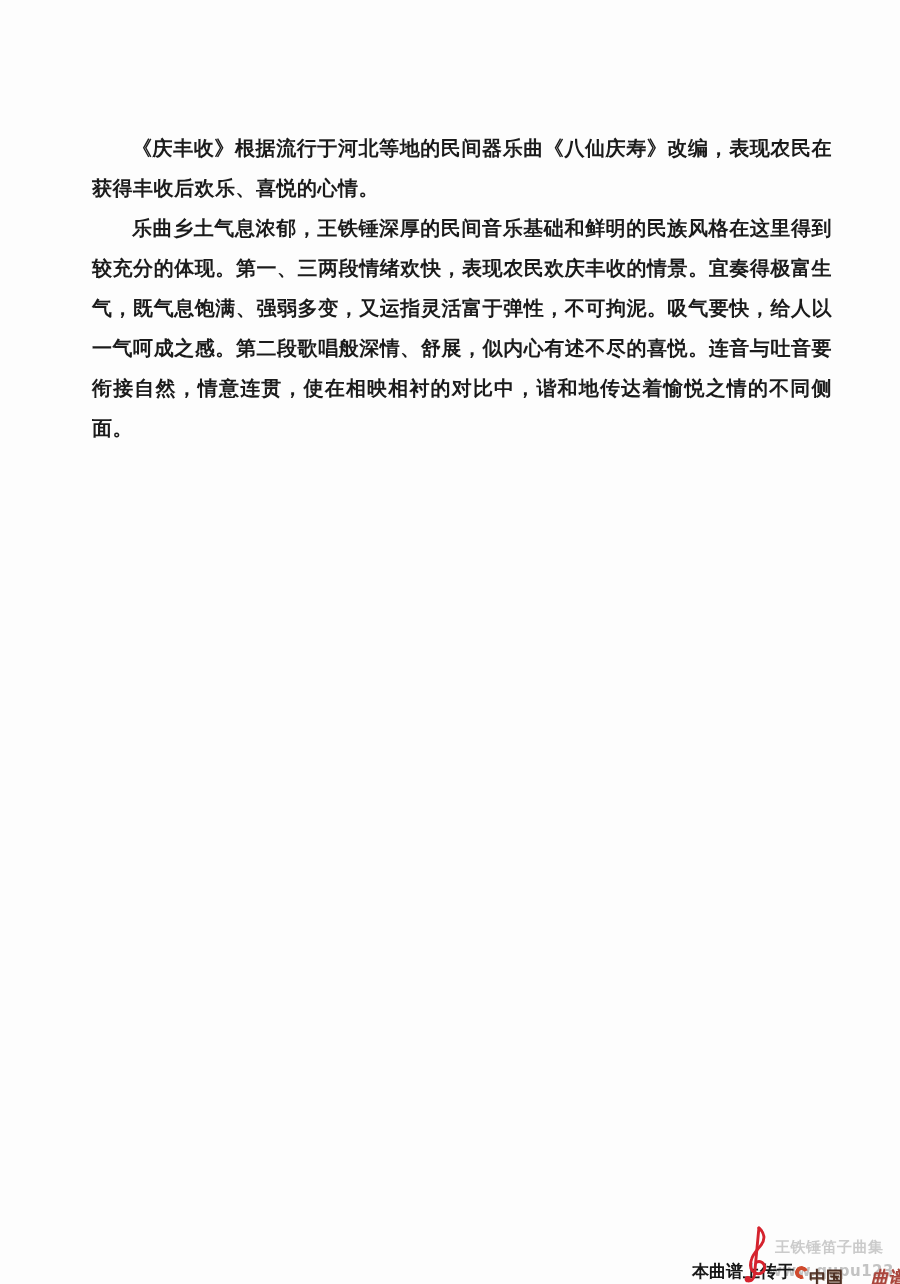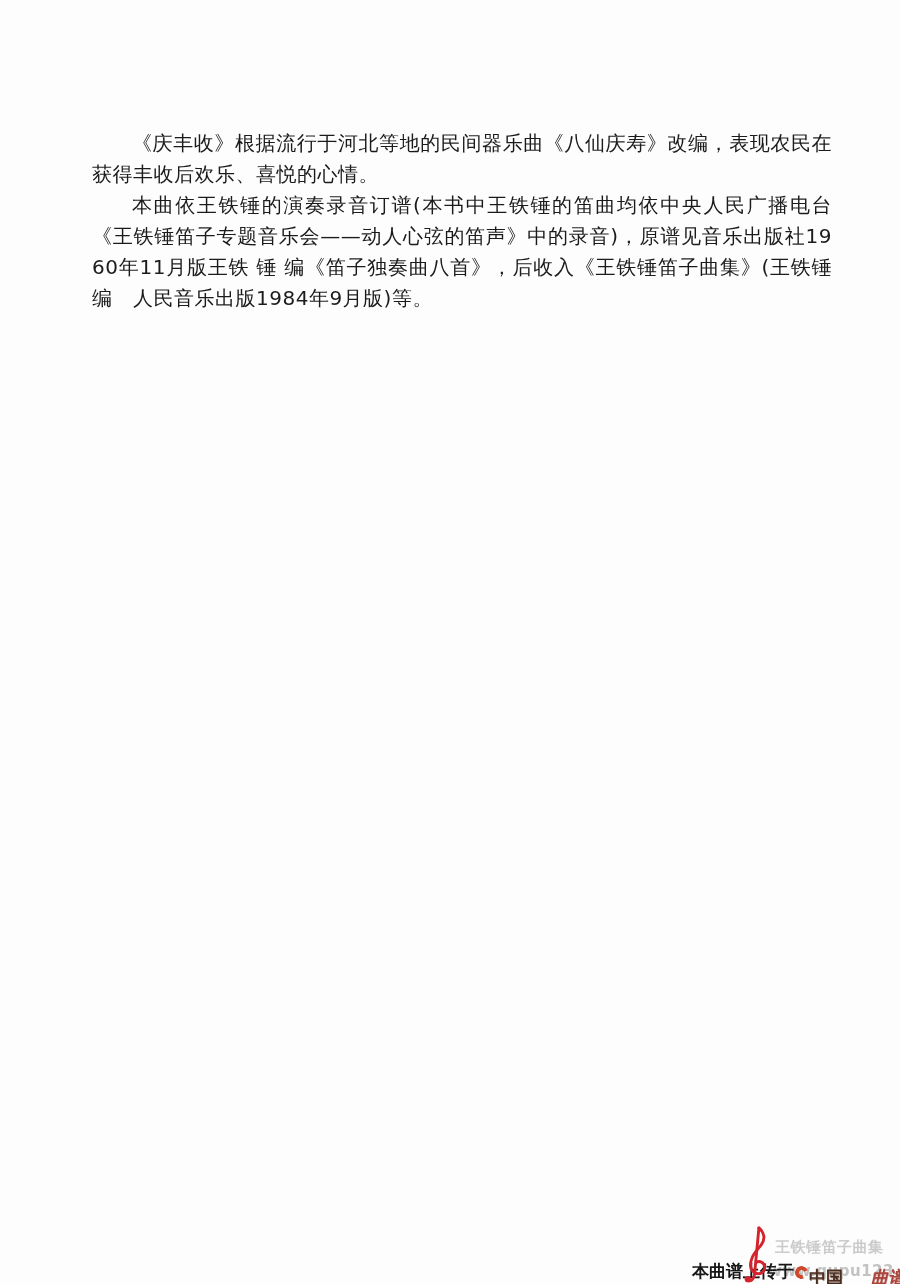--- a/index.html
+++ b/index.html
@@ -20,22 +20,22 @@
   .textblock {
     position: absolute;
     left: 92px;
     top: 128px;
     width: 740px;
     color: #1b1b1b;
   }
   .textblock p {
     margin: 0;
     font-size: 20px;
-    line-height: 31px;
-    font-weight: 400;
+    line-height: 40px;
+    font-weight: 700;
     text-align: justify;
     text-indent: 2em;
     letter-spacing: 0.5px;
     word-break: break-all;
   }
   
   .wm-source {
     position: absolute;
     left: 775px;
     top: 1238px;
@@ -113,21 +113,21 @@
     z-index: 4;
   }
 </style>
 </head>
 <body>
 
 <div class="page">
 
   <div class="textblock">
     <p>《庆丰收》根据流行于河北等地的民间器乐曲《八仙庆寿》改编，表现农民在获得丰收后欢乐、喜悦的心情。</p>
-    <p>本曲依王铁锤的演奏录音订谱(本书中王铁锤的笛曲均依中央人民广播电台《王铁锤笛子专题音乐会——动人心弦的笛声》中的录音)，原谱见音乐出版社1960年11月版王铁 锤 编《笛子独奏曲八首》，后收入《王铁锤笛子曲集》(王铁锤编　人民音乐出版1984年9月版)等。</p>
+    <p>乐曲乡土气息浓郁，王铁锤深厚的民间音乐基础和鲜明的民族风格在这里得到较充分的体现。第一、三两段情绪欢快，表现农民欢庆丰收的情景。宜奏得极富生气，既气息饱满、强弱多变，又运指灵活富于弹性，不可拘泥。吸气要快，给人以一气呵成之感。第二段歌唱般深情、舒展，似内心有述不尽的喜悦。连音与吐音要衔接自然，情意连贯，使在相映相衬的对比中，谐和地传达着愉悦之情的不同侧面。</p>
   </div>
 
   <div class="wm-source">王铁锤笛子曲集</div>
 
   <svg class="clef" width="40" height="58" viewBox="0 0 34 60">
     <path d="M20 2 C26 7 27 14 22 20 C18 25 14 29 12.5 34 C10.5 40 11 46 16 48.5 C21 51 26.5 47.5 26 42.5 C25.5 38 21 35.5 17.5 37.5" fill="none" stroke="#d5232e" stroke-width="3" stroke-linecap="round"></path>
     <path d="M20 2 L15.5 50 C15 55.5 11.5 58 8 56" fill="none" stroke="#d5232e" stroke-width="3" stroke-linecap="round"></path>
     <circle cx="8.5" cy="55" r="3.2" fill="#d5232e"></circle>
   </svg>
 

